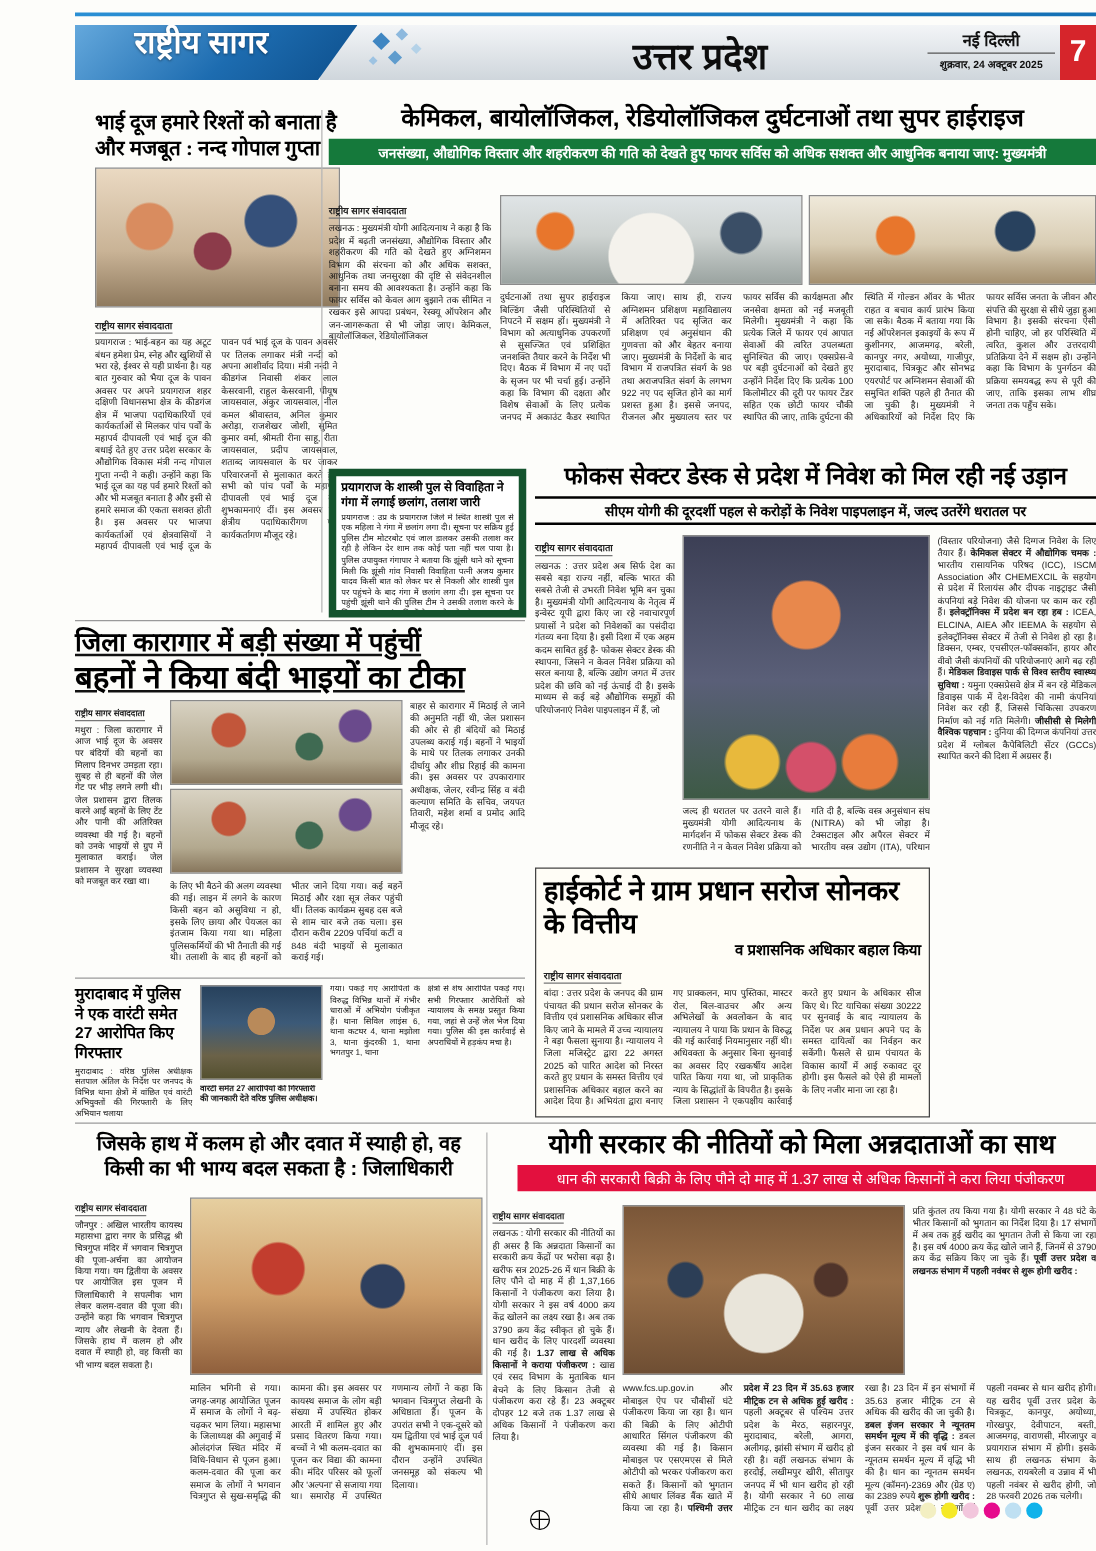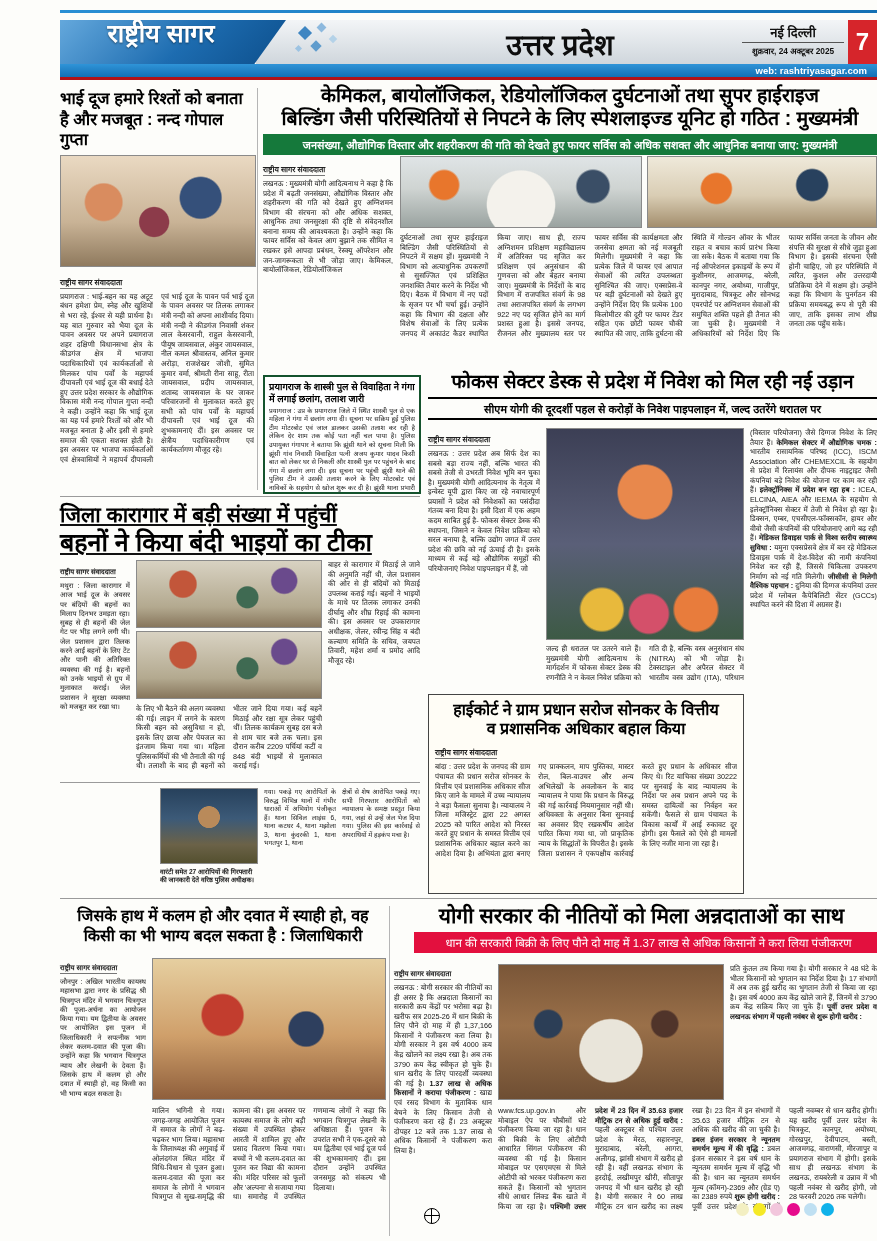--- a/index.html
+++ b/index.html
@@ -91,56 +91,52 @@
   <div class="abs diamond" style="left:318px;top:24px;width:7px;height:7px;background:#8db9de;"></div>
   <div class="abs diamond" style="left:312px;top:42px;width:8px;height:8px;background:#5f9ccd;"></div>
   <div class="abs diamond" style="left:330px;top:36px;width:6px;height:6px;background:#b4d2e8;"></div>
   <div class="abs diamond" style="left:296px;top:46px;width:5px;height:5px;background:#9dc3e2;"></div>
   <div class="abs section-title">उत्तर प्रदेश</div>
   <div class="abs city-block">
     <div class="city-name">नई दिल्ली</div>
     <div class="date-line">शुक्रवार, 24 अक्टूबर 2025</div>
   </div>
   <div class="abs page-box">7</div>
-  <div class="abs web-bar">
-      <span>web: rashtriyasagar.com</span>
-    </div>
-
-  <div class="abs" style="left:60px;top:88px;width:194px;">
+
+  <div class="abs" style="left:76px;top:88px;width:194px;font-family:Liberation Serif, serif;">
     <div class="hl" style="font-size:16.5px;line-height:1.25;">भाई दूज हमारे रिश्तों को बनाता है और मजबूत : नन्द गोपाल गुप्ता</div>
     <div class="photo ph-festival" style="width:194px;height:110px;margin-top:5px;"></div>
     <div style="margin-top:4px;"><span class="byline">राष्ट्रीय सागर संवाददाता</span></div>
     <div class="body7 cols2" style="height:232px;">
       <span>प्रयागराज : भाई-बहन का यह अटूट बंधन हमेशा प्रेम, स्नेह और खुशियों से भरा रहे, ईश्वर से यही प्रार्थना है। यह बात गुरुवार को भैया दूज के पावन अवसर पर अपने प्रयागराज शहर दक्षिणी विधानसभा क्षेत्र के कीडगंज क्षेत्र में भाजपा पदाधिकारियों एवं कार्यकर्ताओं से मिलकर पांच पर्वों के महापर्व दीपावली एवं भाई दूज की बधाई देते हुए उत्तर प्रदेश सरकार के औद्योगिक विकास मंत्री नन्द गोपाल गुप्ता नन्दी ने कही। उन्होंने कहा कि भाई दूज का यह पर्व हमारे रिश्तों को और भी मजबूत बनाता है और इसी से हमारे समाज की एकता सशक्त होती है। इस अवसर पर भाजपा कार्यकर्ताओं एवं क्षेत्रवासियों ने महापर्व दीपावली एवं भाई दूज के पावन</span>
       <span>पर्व भाई दूज के पावन अवसर पर तिलक लगाकर मंत्री नन्दी को अपना आशीर्वाद दिया। मंत्री नन्दी ने कीडगंज निवासी शंकर लाल केसरवानी, राहुल केसरवानी, पीयूष जायसवाल, अंकुर जायसवाल, नील कमल श्रीवास्तव, अनिल कुमार अरोड़ा, राजशेखर जोशी, सुमित कुमार वर्मा, श्रीमती रीना साहू, रीता जायसवाल, प्रदीप जायसवाल, शताब्द जायसवाल के घर जाकर परिवारजनों से मुलाकात करते हुए सभी को पांच पर्वों के महापर्व दीपावली एवं भाई दूज की शुभकामनाएं दीं। इस अवसर पर क्षेत्रीय पदाधिकारीगण एवं कार्यकर्तागण मौजूद रहे।</span>
     </div>
   </div>
 
   <div class="abs rule-v" style="left:257px;top:88px;height:402px;"></div>
 
   <div class="abs" style="left:263px;top:84px;width:614px;">
     <div class="hl" style="font-size:19.5px;line-height:1.18;text-align:center;">केमिकल, बायोलॉजिकल, रेडियोलॉजिकल दुर्घटनाओं तथा सुपर हाईराइज</div>
-    <div class="hl" style="font-size:19.5px;line-height:1.18;text-align:center;">बिल्डिंग जैसी परिस्थितियों से निपटने के लिए स्पेशलाइज्ड यूनिट हो गठित : मुख्यमंत्री</div>
     <div class="kicker-green" style="margin-top:4px;">जनसंख्या, औद्योगिक विस्तार और शहरीकरण की गति को देखते हुए फायर सर्विस को अधिक सशक्त और आधुनिक बनाया जाए: मुख्यमंत्री</div>
   </div>
   <div class="abs" style="left:263px;top:158px;width:130px;height:210px;">
     <span class="byline">राष्ट्रीय सागर संवाददाता</span>
     <div class="body7" style="height:188px;">लखनऊ : मुख्यमंत्री योगी आदित्यनाथ ने कहा है कि प्रदेश में बढ़ती जनसंख्या, औद्योगिक विस्तार और शहरीकरण की गति को देखते हुए अग्निशमन विभाग की संरचना को और अधिक सशक्त, आधुनिक तथा जनसुरक्षा की दृष्टि से संवेदनशील बनाना समय की आवश्यकता है। उन्होंने कहा कि फायर सर्विस को केवल आग बुझाने तक सीमित न रखकर इसे आपदा प्रबंधन, रेस्क्यू ऑपरेशन और जन-जागरूकता से भी जोड़ा जाए। केमिकल, बायोलॉजिकल, रेडियोलॉजिकल</div>
   </div>
   <div class="abs photo ph-meeting" style="left:400px;top:156px;width:242px;height:72px;"></div>
   <div class="abs photo ph-flagroom" style="left:647px;top:156px;width:230px;height:72px;"></div>
   <div class="abs body7 cols5" style="left:400px;top:233px;width:477px;height:134px;">
     <span>दुर्घटनाओं तथा सुपर हाईराइज बिल्डिंग जैसी परिस्थितियों से निपटने में सक्षम हों। मुख्यमंत्री ने विभाग को अत्याधुनिक उपकरणों से सुसज्जित एवं प्रशिक्षित जनशक्ति तैयार करने के निर्देश भी दिए। बैठक में विभाग में नए पदों के सृजन पर भी चर्चा हुई। उन्होंने कहा कि विभाग की दक्षता और विशेष सेवाओं के लिए प्रत्येक</span>
     <span>जनपद में अकाउंट कैडर स्थापित किया जाए। साथ ही, राज्य अग्निशमन प्रशिक्षण महाविद्यालय में अतिरिक्त पद सृजित कर प्रशिक्षण एवं अनुसंधान की गुणवत्ता को और बेहतर बनाया जाए। मुख्यमंत्री के निर्देशों के बाद विभाग में राजपत्रित संवर्ग के 98 तथा अराजपत्रित संवर्ग के लगभग 922 नए पद सृजित होने का मार्ग प्रशस्त हुआ है। इससे जनपद,</span>
     <span>रीजनल और मुख्यालय स्तर पर फायर सर्विस की कार्यक्षमता और जनसेवा क्षमता को नई मजबूती मिलेगी। मुख्यमंत्री ने कहा कि प्रत्येक जिले में फायर एवं आपात सेवाओं की त्वरित उपलब्धता सुनिश्चित की जाए। एक्सप्रेस-वे पर बड़ी दुर्घटनाओं को देखते हुए उन्होंने निर्देश दिए कि प्रत्येक 100 किलोमीटर की दूरी पर</span>
     <span>फायर टेंडर सहित एक छोटी फायर चौकी स्थापित की जाए, ताकि दुर्घटना की स्थिति में गोल्डन ऑवर के भीतर राहत व बचाव कार्य प्रारंभ किया जा सके। बैठक में बताया गया कि नई ऑपरेशनल इकाइयों के रूप में कुशीनगर, आजमगढ़, बरेली, कानपुर नगर, अयोध्या, गाजीपुर, मुरादाबाद, चित्रकूट और सोनभद्र एयरपोर्ट पर अग्निशमन सेवाओं की समुचित शक्ति पहले ही तैनात की जा</span>
     <span>चुकी है। मुख्यमंत्री ने अधिकारियों को निर्देश दिए कि फायर सर्विस जनता के जीवन और संपत्ति की सुरक्षा से सीधे जुड़ा हुआ विभाग है। इसकी संरचना ऐसी होनी चाहिए, जो हर परिस्थिति में त्वरित, कुशल और उत्तरदायी प्रतिक्रिया देने में सक्षम हो। उन्होंने कहा कि विभाग के पुनर्गठन की प्रक्रिया समयबद्ध रूप से पूरी की जाए, ताकि इसका लाभ शीघ्र जनता तक पहुँच सके।</span>
   </div>
 
-  <div class="abs" style="left:263px;top:375px;width:158px;height:119px;border:2px solid #14532d;padding:4px;overflow:hidden;background:#fff;">
+  <div class="abs" style="left:263px;top:375px;width:158px;height:119px;border:6px solid #14532d;padding:4px;overflow:hidden;background:#fff;">
     <div class="hl" style="font-size:9.5px;line-height:1.25;">प्रयागराज के शास्त्री पुल से विवाहिता ने गंगा में लगाई छलांग, तलाश जारी</div>
     <div class="body65" style="margin-top:2px;height:88px;">प्रयागराज : उप्र के प्रयागराज जिले में स्थित शास्त्री पुल से एक महिला ने गंगा में छलांग लगा दी। सूचना पर सक्रिय हुई पुलिस टीम मोटरबोट एवं जाल डालकर उसकी तलाश कर रही है लेकिन देर शाम तक कोई पता नहीं चल पाया है। पुलिस उपायुक्त गंगापार ने बताया कि झूंसी थाने को सूचना मिली कि झूंसी गांव निवासी विवाहिता पत्नी अजय कुमार यादव किसी बात को लेकर घर से निकली और शास्त्री पुल पर पहुंचने के बाद गंगा में छलांग लगा दी। इस सूचना पर पहुंची झूंसी थाने की पुलिस टीम ने उसकी तलाश करने के लिए मोटरबोट एवं नाविकों के सहयोग से खोज शुरू कर दी है। झूंसी थाना प्रभारी ने बताया कि देर शाम तक तलाश की गई, लेकिन कोई पता नहीं चल पाया है।</div>
   </div>
 
   <div class="abs" style="left:428px;top:371px;width:449px;">
     <div class="hl" style="font-size:19px;line-height:1.15;text-align:center;">फोकस सेक्टर डेस्क से प्रदेश में निवेश को मिल रही नई उड़ान</div>
     <div class="kicker-lines" style="margin-top:4px;">सीएम योगी की दूरदर्शी पहल से करोड़ों के निवेश पाइपलाइन में, जल्द उतरेंगे धरातल पर</div>
   </div>
   <div class="abs" style="left:428px;top:428px;width:112px;height:258px;">
     <span class="byline">राष्ट्रीय सागर संवाददाता</span>
@@ -157,22 +153,22 @@
     <span>भारतीय रासायनिक परिषद (ICC), ISCM Association और CHEMEXCIL के सहयोग से प्रदेश में रिलायंस और दीपक नाइट्राइट जैसी कंपनियां बड़े निवेश की योजना पर काम कर रही हैं।</span>
     <span class="lead">इलेक्ट्रॉनिक्स में प्रदेश बन रहा हब :</span>
     <span>ICEA, ELCINA, AIEA और IEEMA के सहयोग से इलेक्ट्रॉनिक्स सेक्टर में तेजी से निवेश हो रहा है। डिक्सन, एम्बर, एचसीएल-फॉक्सकॉन, हायर और वीवो जैसी कंपनियों की परियोजनाएं आगे बढ़ रही हैं।</span>
     <span class="lead">मेडिकल डिवाइस पार्क से विश्व स्तरीय स्वास्थ्य सुविधा :</span>
     <span>यमुना एक्सप्रेसवे क्षेत्र में बन रहे मेडिकल डिवाइस पार्क में देश-विदेश की नामी कंपनियां निवेश कर रही हैं, जिससे चिकित्सा उपकरण निर्माण को नई गति मिलेगी।</span>
     <span class="lead">जीसीसी से मिलेगी वैश्विक पहचान :</span>
     <span>दुनिया की दिग्गज कंपनियां उत्तर प्रदेश में ग्लोबल कैपेबिलिटी सेंटर (GCCs) स्थापित करने की दिशा में अग्रसर हैं।</span>
   </div>
 
   <div class="abs" style="left:428px;top:694px;width:316px;height:200px;border:1.5px solid #444;padding:5px 6px;background:#fffdf6;">
-    <div class="hl" style="font-size:16px;line-height:1.2;text-align:center;">हाईकोर्ट ने ग्राम प्रधान सरोज सोनकर के वित्तीय</div>
-    <div class="hl" style="font-size:16px;line-height:1.2;text-align:center;">व प्रशासनिक अधिकार बहाल किया</div>
+    <div class="hl" style="font-size:22px;line-height:1.2;text-align:left;">हाईकोर्ट ने ग्राम प्रधान सरोज सोनकर के वित्तीय</div>
+    <div class="hl" style="font-size:12px;line-height:1.2;text-align:right;">व प्रशासनिक अधिकार बहाल किया</div>
     <div style="margin-top:3px;"><span class="byline">राष्ट्रीय सागर संवाददाता</span></div>
     <div class="body7 cols3" style="height:128px;">
       <span>बांदा : उत्तर प्रदेश के जनपद की ग्राम पंचायत की प्रधान सरोज सोनकर के वित्तीय एवं प्रशासनिक अधिकार सीज किए जाने के मामले में उच्च न्यायालय ने बड़ा फैसला सुनाया है। न्यायालय ने जिला मजिस्ट्रेट द्वारा 22 अगस्त 2025 को पारित आदेश को निरस्त करते हुए प्रधान के समस्त वित्तीय एवं प्रशासनिक अधिकार बहाल करने का आदेश दिया है।</span>
       <span>अभियंता द्वारा बनाए गए प्राक्कलन, माप पुस्तिका, मास्टर रोल, बिल-वाउचर और अन्य अभिलेखों के अवलोकन के बाद न्यायालय ने पाया कि प्रधान के विरुद्ध की गई कार्रवाई नियमानुसार नहीं थी। अधिवक्ता के अनुसार बिना सुनवाई का अवसर दिए रखकर्षीय आदेश पारित किया गया था, जो प्राकृतिक न्याय के सिद्धांतों के विपरीत है।</span>
       <span>इसके जिला प्रशासन ने एकपक्षीय कार्रवाई करते हुए प्रधान के अधिकार सीज किए थे। रिट याचिका संख्या 30222 पर सुनवाई के बाद न्यायालय के निर्देश पर अब प्रधान अपने पद के समस्त दायित्वों का निर्वहन कर सकेंगी। फैसले से ग्राम पंचायत के विकास कार्यों में आई रुकावट दूर होगी। इस फैसले को ऐसे ही मामलों के लिए नजीर माना जा रहा है।</span>
     </div>
   </div>
 
   <div class="abs rule-h" style="left:60px;top:496px;width:360px;"></div>
   <div class="abs" style="left:60px;top:502px;width:360px;text-decoration:underline;">
@@ -185,20 +181,24 @@
   </div>
   <div class="abs photo ph-crowd" style="left:136px;top:560px;width:186px;height:68px;"></div>
   <div class="abs photo ph-crowd" style="left:136px;top:631px;width:186px;height:68px;"></div>
   <div class="abs body7 cols2" style="left:136px;top:704px;width:186px;height:74px;">
     <span>के लिए भी बैठने की अलग व्यवस्था की गई। लाइन में लगने के कारण किसी बहन को असुविधा न हो, इसके लिए छाया और पेयजल का इंतजाम किया गया था। महिला पुलिसकर्मियों की भी तैनाती की गई थी। तलाशी के बाद ही बहनों को भीतर जाने दिया गया।</span>
     <span>कई बहनें मिठाई और रक्षा सूत्र लेकर पहुंची थीं। तिलक कार्यक्रम सुबह दस बजे से शाम चार बजे तक चला। इस दौरान करीब 2209 पर्चियां कटीं व 848 बंदी भाइयों से मुलाकात कराई गई।</span>
   </div>
   <div class="abs body7" style="left:328px;top:560px;width:92px;height:218px;">बाहर से कारागार में मिठाई ले जाने की अनुमति नहीं थी, जेल प्रशासन की ओर से ही बंदियों को मिठाई उपलब्ध कराई गई। बहनों ने भाइयों के माथे पर तिलक लगाकर उनकी दीर्घायु और शीघ्र रिहाई की कामना की। इस अवसर पर उपकारागार अधीक्षक, जेलर, रवीन्द्र सिंह व बंदी कल्याण समिति के सचिव, जयपत तिवारी, महेश शर्मा व प्रमोद आदि मौजूद रहे।</div>
 
   <div class="abs rule-h" style="left:60px;top:782px;width:360px;"></div>
+  <div class="abs" style="left:60px;top:788px;width:94px;">
+    <div class="hl" style="font-size:12.5px;line-height:1.25;">मुरादाबाद में पुलिस ने एक वारंटी समेत 27 आरोपित किए गिरफ्तार</div>
+    <div class="body65" style="margin-top:3px;height:46px;">मुरादाबाद : वरिष्ठ पुलिस अधीक्षक सतपाल अंतिल के निर्देश पर जनपद के विभिन्न थाना क्षेत्रों में वांछित एवं वारंटी अभियुक्तों की गिरफ्तारी के लिए अभियान चलाया</div>
+  </div>
   <div class="abs photo ph-police" style="left:160px;top:788px;width:98px;height:76px;"></div>
   <div class="abs caption" style="left:160px;top:868px;width:98px;height:26px;overflow:hidden;">वारंटी समेत 27 आरोपियों की गिरफ्तारी की जानकारी देते वरिष्ठ पुलिस अधीक्षक।</div>
   <div class="abs body65" style="left:264px;top:788px;width:72px;height:106px;">गया। पकड़े गए आरोपितों के विरुद्ध विभिन्न थानों में गंभीर धाराओं में अभियोग पंजीकृत हैं। थाना सिविल लाइंस 6, थाना कटघर 4, थाना मझोला 3, थाना कुंदरकी 1, थाना भगतपुर 1, थाना</div>
   <div class="abs body65" style="left:342px;top:788px;width:78px;height:106px;">क्षेत्रों से शेष आरोपित पकड़े गए। सभी गिरफ्तार आरोपितों को न्यायालय के समक्ष प्रस्तुत किया गया, जहां से उन्हें जेल भेज दिया गया। पुलिस की इस कार्रवाई से अपराधियों में हड़कंप मचा है।</div>
 
   <div class="abs rule-h" style="left:60px;top:898px;width:817px;"></div>
   <div class="abs" style="left:60px;top:906px;width:326px;">
     <div class="hl" style="font-size:16px;line-height:1.25;text-align:center;">जिसके हाथ में कलम हो और दवात में स्याही हो, वह</div>
     <div class="hl" style="font-size:16px;line-height:1.25;text-align:center;">किसी का भी भाग्य बदल सकता है : जिलाधिकारी</div>
   </div>

